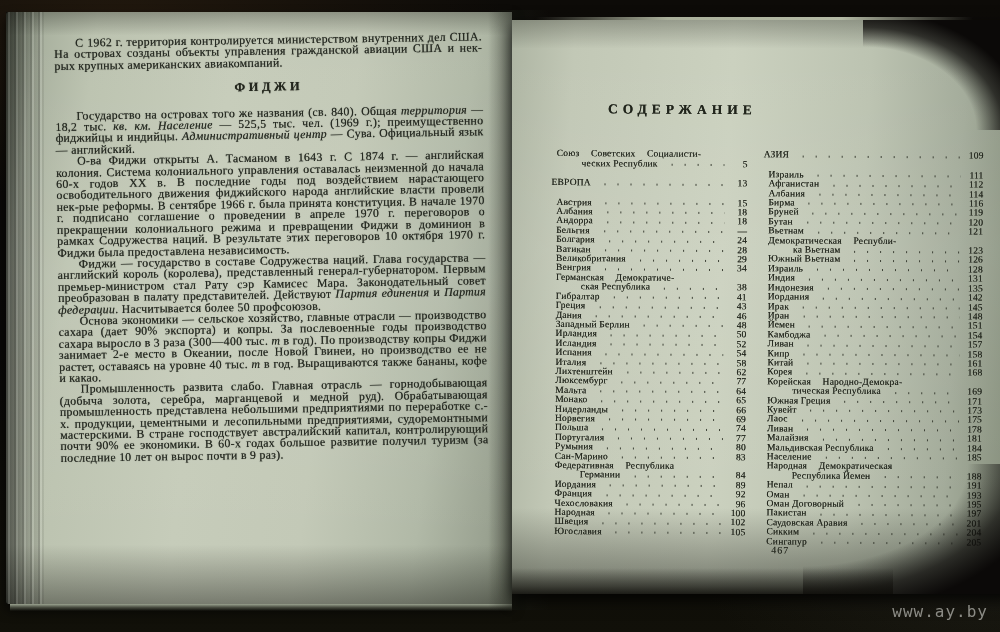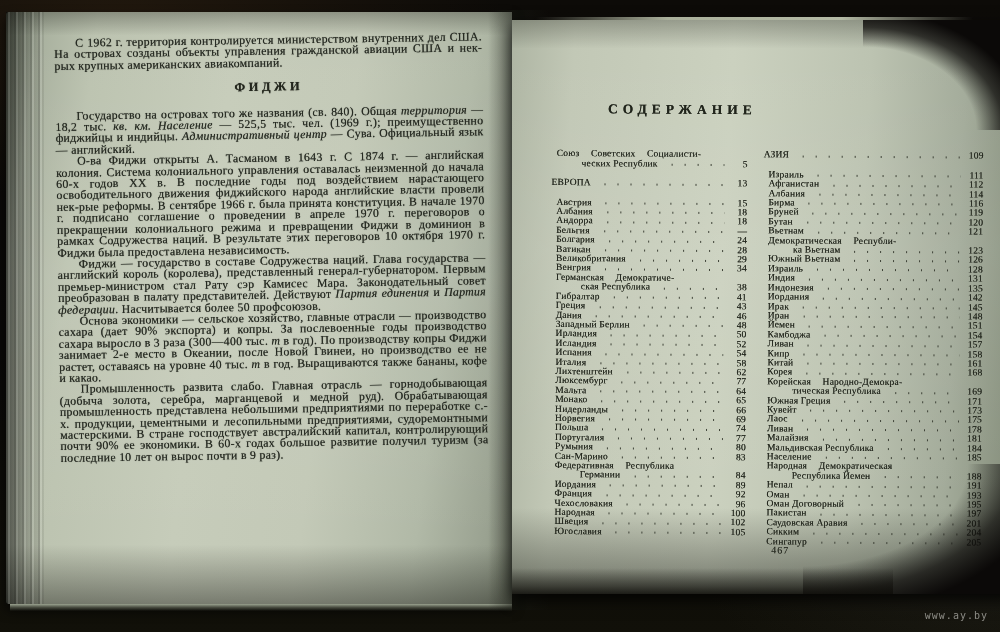--- a/index.html
+++ b/index.html
@@ -75,21 +75,21 @@
   .nm{white-space:nowrap;}
   .dots{flex:1 1 auto;align-self:stretch;margin:0 3px 0 6px;min-width:6px;
     background-image:radial-gradient(circle,#3d4136 .7px,rgba(0,0,0,0) 1.1px);
     background-size:13px 6px;background-repeat:repeat-x;background-position:2px 72%;}
   .pg{min-width:20px;text-align:right;white-space:nowrap;}
   .folio{position:absolute;left:222px;top:440px;font-size:10px;letter-spacing:1px;color:#2c3026;}
 
   
   .watermark{position:absolute;right:12px;bottom:11px;
     font-family:"DejaVu Sans Mono","Liberation Mono",monospace;
-    font-size:10px;letter-spacing:1px;color:#98989280;color:rgba(160,160,154,.85);}
+    font-size:16px;letter-spacing:1px;color:#98989280;color:rgba(160,160,154,.85);}
 </style>
 </head>
 <body>
 
 <div class="photo">
 
   <div class="page-left">
     <div class="left-text">
       <p>С 1962 г. территория контролируется министерством внутренних дел США. На островах созданы объекты управления гражданской авиации США и нек-рых крупных американских авиакомпаний.</p>
       <div class="article-title">ФИДЖИ</div>

